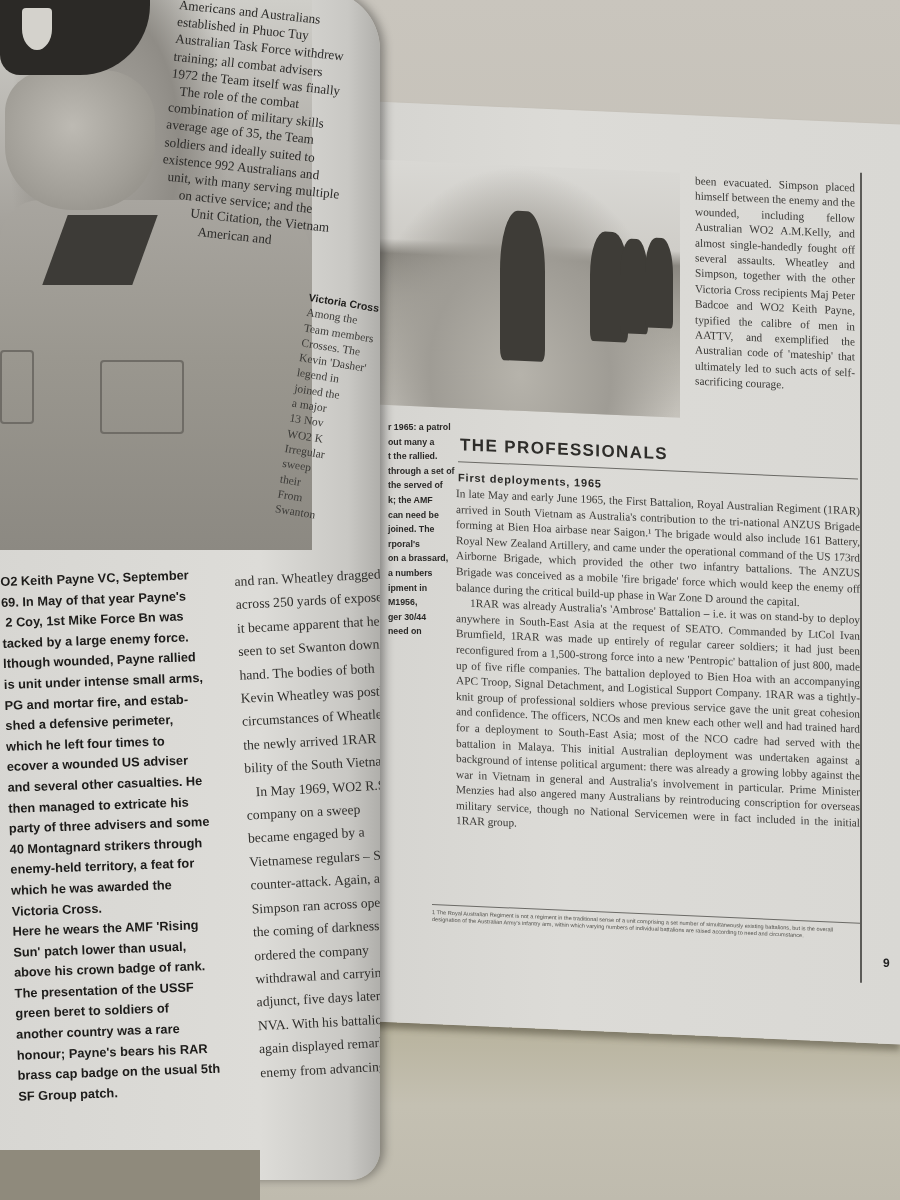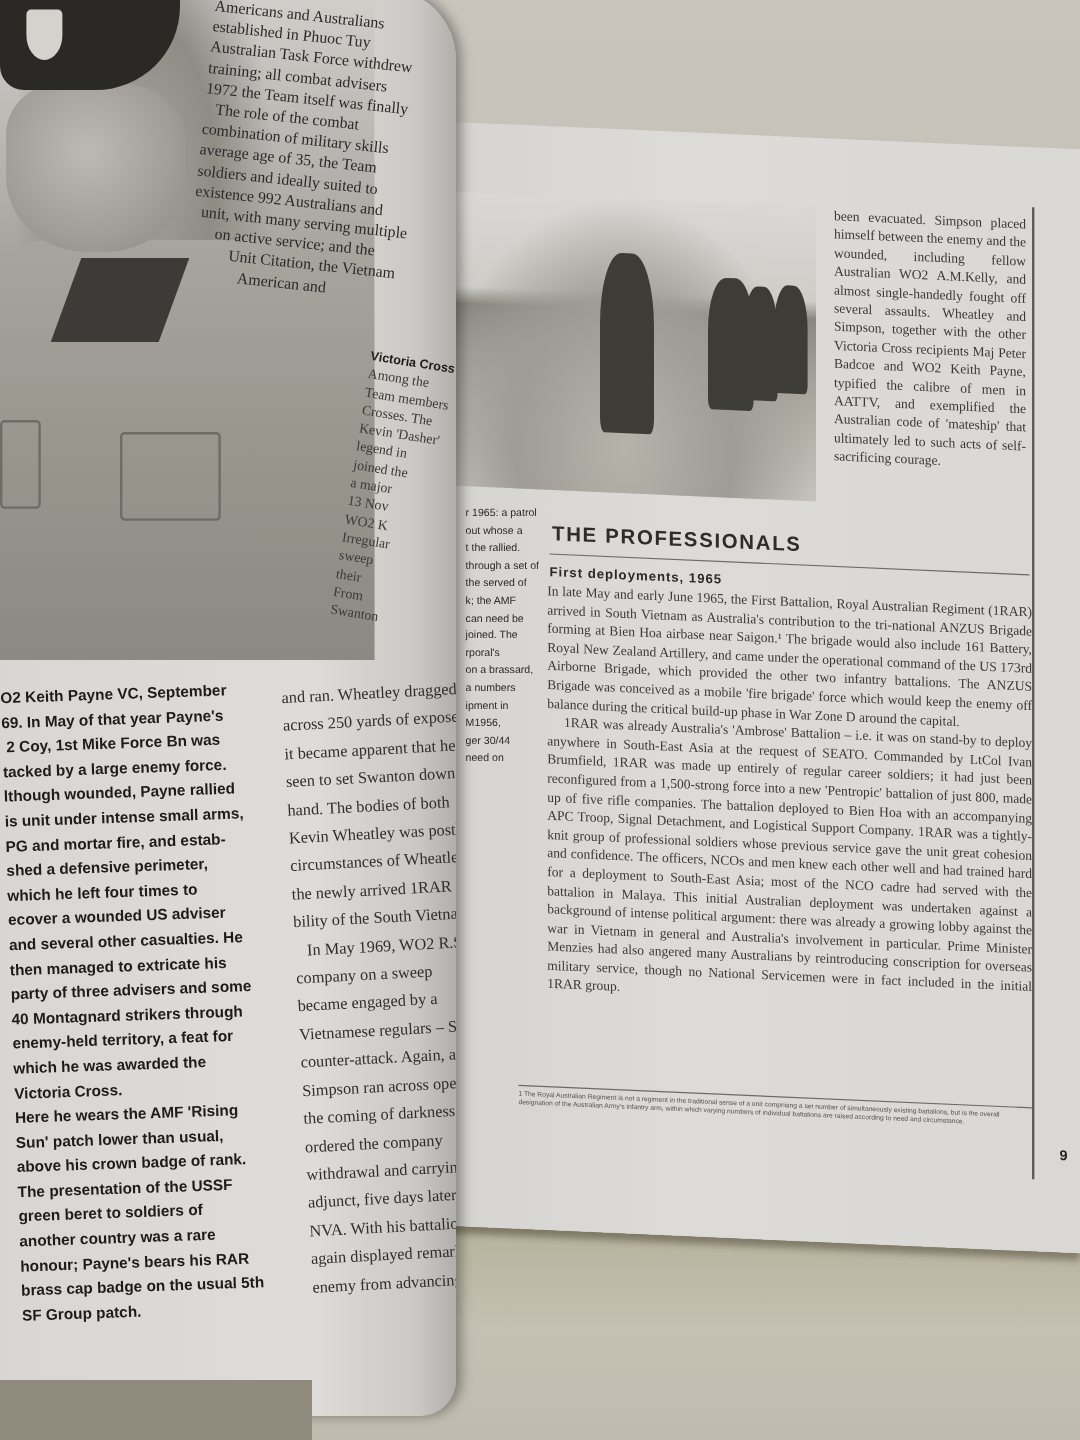--- a/index.html
+++ b/index.html
@@ -102,21 +102,21 @@
     white-space:nowrap;
   }
   .vc-block {
     position:absolute; left:330px; top:300px; width:60px;
     font-size:11.5px; line-height:15.3px; color:#3b3a37; white-space:nowrap;
     transform: rotate(9deg); transform-origin: top left;
   }
   .vc-heading { font-family:"Liberation Sans", sans-serif; font-weight:bold; font-size:10.5px; color:#1e1d1b; }
   .right-photo-caption {
     position:absolute; left:388px; top:420px; width:100px;
-    font-family:"Liberation Sans", sans-serif; font-weight:normal; font-size:8.8px; line-height:14.6px; color:#2a2927; white-space:nowrap;
+    font-family:"Liberation Sans", sans-serif; font-weight:bold; font-size:8.8px; line-height:14.6px; color:#2a2927; white-space:nowrap;
   }
   .left-caption {
     position:absolute; left:20px; top:582px; width:240px;
     font-family:"Liberation Sans", sans-serif; font-weight:bold; font-size:12.8px; line-height:20.6px;
     color:#1d1c1a; transform: rotate(-2deg); transform-origin: top left; white-space:nowrap;
   }
   .left-col2 {
     position:absolute; left:254px; top:580px; width:140px;
     font-size:13.6px; line-height:23.4px; color:#2f2e2b; white-space:nowrap;
     transform: rotate(-3deg); transform-origin: top left;
@@ -246,21 +246,21 @@
     <div>withdrawal and carrying</div>
     <div>adjunct, five days later</div>
     <div>NVA. With his battalion</div>
     <div>again displayed remark</div>
     <div>enemy from advancing</div>
   </div>
 </div>
 
 <div class="right-photo-caption">
   <div>r 1965: a patrol</div>
-  <div>out whose a</div>
+  <div>out many a</div>
   <div>t the rallied.</div>
   <div>through a set of</div>
   <div>the served of</div>
   <div>k; the AMF</div>
   <div>can need be</div>
   <div>joined. The</div>
   <div>rporal's</div>
   <div>on a brassard,</div>
   <div>a numbers</div>
   <div>ipment in</div>

